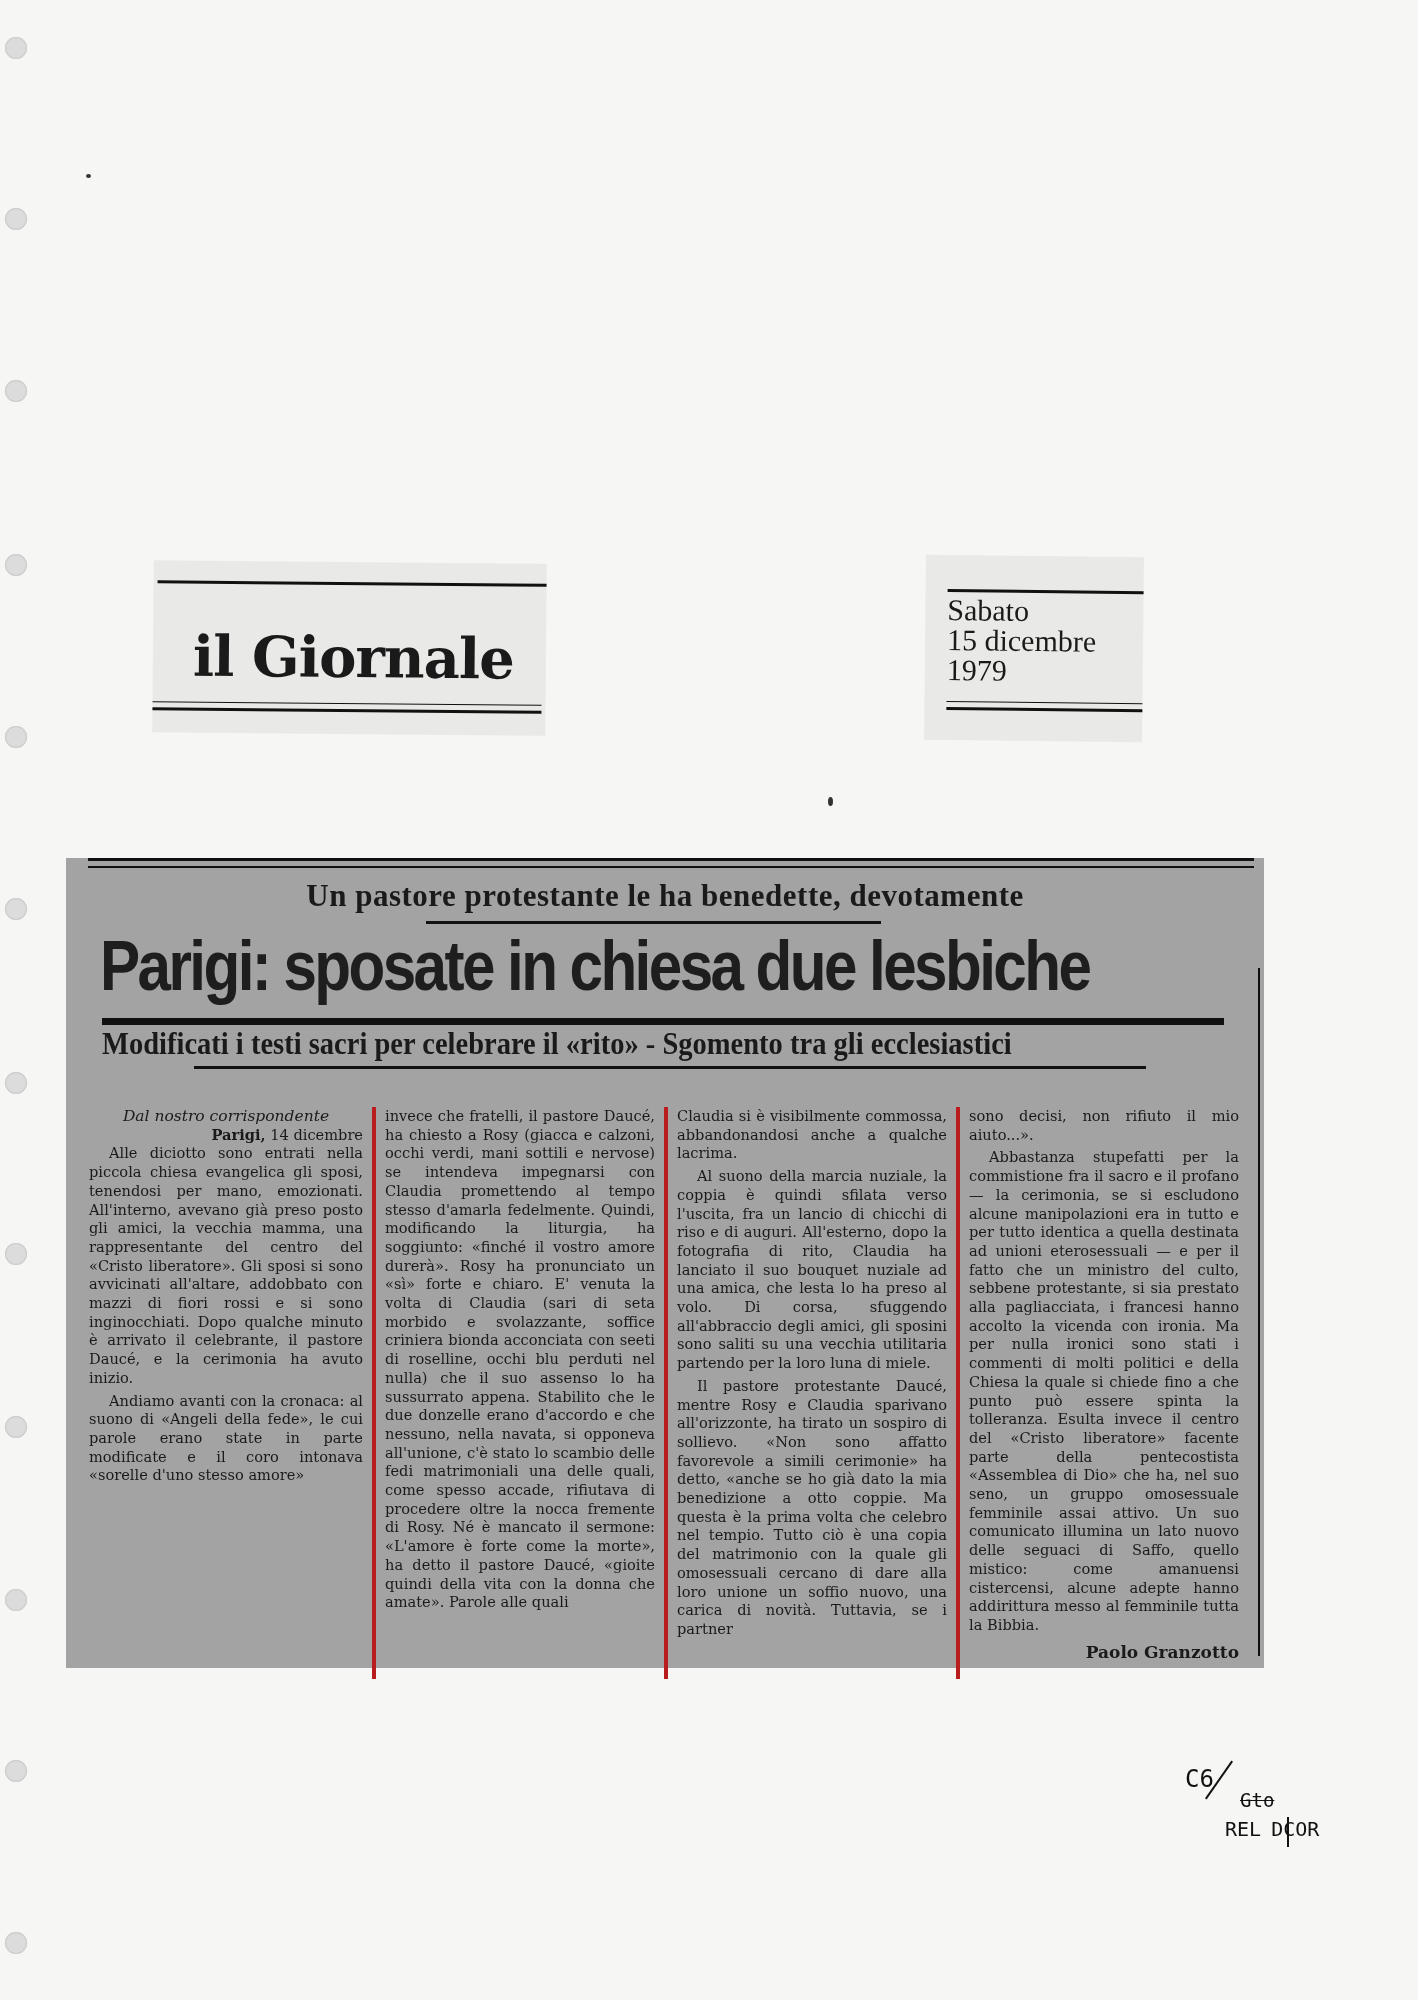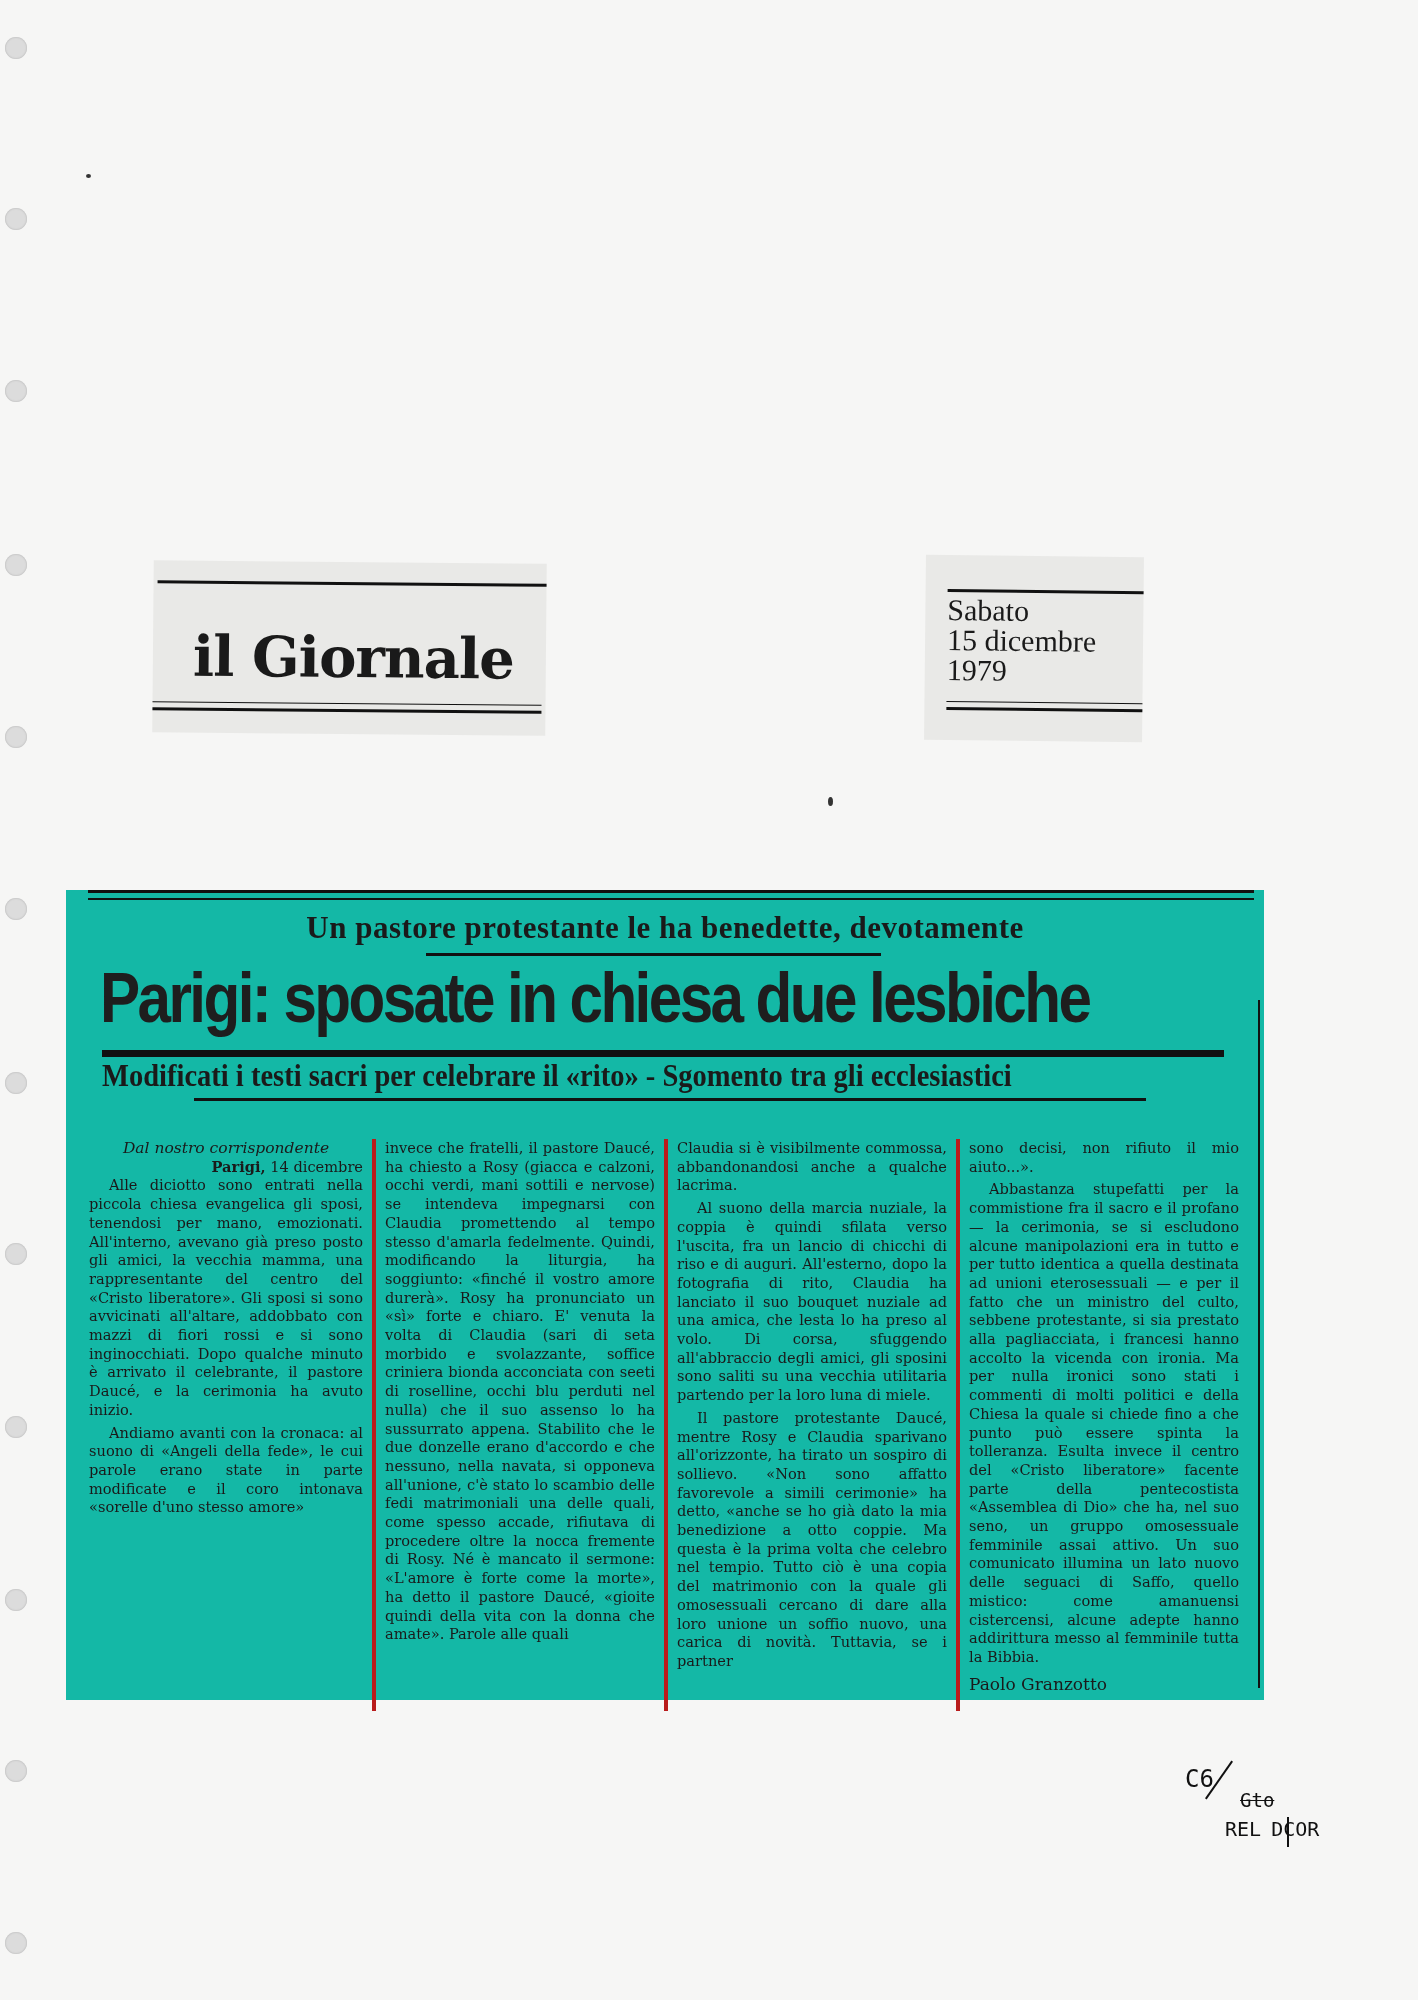--- a/index.html
+++ b/index.html
@@ -46,23 +46,23 @@
   .clip-date .rule-b1 { position: absolute; left: 22px; right: 0; bottom: 38px; border-top: 1px solid #111; }
   .clip-date .rule-b2 { position: absolute; left: 22px; right: 0; bottom: 30px; border-top: 3px solid #111; }
   .date-text {
     position: absolute; left: 22px; top: 40px;
     font-family: "Liberation Serif", serif;
     font-size: 30px; line-height: 30px;
   }
 
   
   .article {
-    position: absolute; left: 66px; top: 890px;
+    position: absolute; left: 66px; top: 858px;
     width: 1198px; height: 810px;
-    background: #14b8a6;
+    background: #a3a3a3;
   }
   .art-rule-top1 { position: absolute; left: 22px; right: 10px; top: 0; border-top: 3px solid #111; }
   .art-rule-top2 { position: absolute; left: 22px; right: 10px; top: 8px; border-top: 2px solid #111; }
   .kicker {
     position: absolute; left: 0; right: 0; top: 20px;
     text-align: center;
     font-family: "Liberation Serif", serif; font-weight: bold;
     font-size: 31px; letter-spacing: 0.5px;
     transform: scaleY(1.05);
   }
@@ -93,21 +93,21 @@
     width: 292px; box-sizing: border-box; padding: 0 9px;
     font-family: "DejaVu Serif", serif; font-size: 14.6px; line-height: 18.7px;
     text-align: justify; hyphens: manual;
   }
   .col + .col { border-left: 4px solid #b91c1c; }
   .col p { margin: 0 0 4px 0; text-indent: 20px; }
   .col p.noindent { text-indent: 0; }
   .dateline-corr { font-style: italic; text-align: center; font-size: 15.5px; }
   .dateline-place { text-align: right; }
   .dateline-place b { font-weight: bold; }
-  .byline { font-weight: normal; font-size: 17px; margin-top: 8px; }
+  .byline { text-align: right; font-weight: bold; font-size: 17px; margin-top: 8px; }
 
   
   .handwriting {
     position: absolute; left: 1185px; top: 1765px;
     font-family: "DejaVu Sans Mono", monospace; color: #111;
   }
   .hw-ref { position: absolute; left: 0; top: 0; font-size: 24px; white-space: nowrap; }
   .hw-slash { position: absolute; left: 33px; top: -8px; width: 2px; height: 46px; background: #111; transform: rotate(35deg); }
   .hw-struck { position: absolute; left: 55px; top: 24px; font-size: 19px; text-decoration: line-through; }
   .hw-class { position: absolute; left: 40px; top: 52px; font-size: 20px; white-space: nowrap; }

